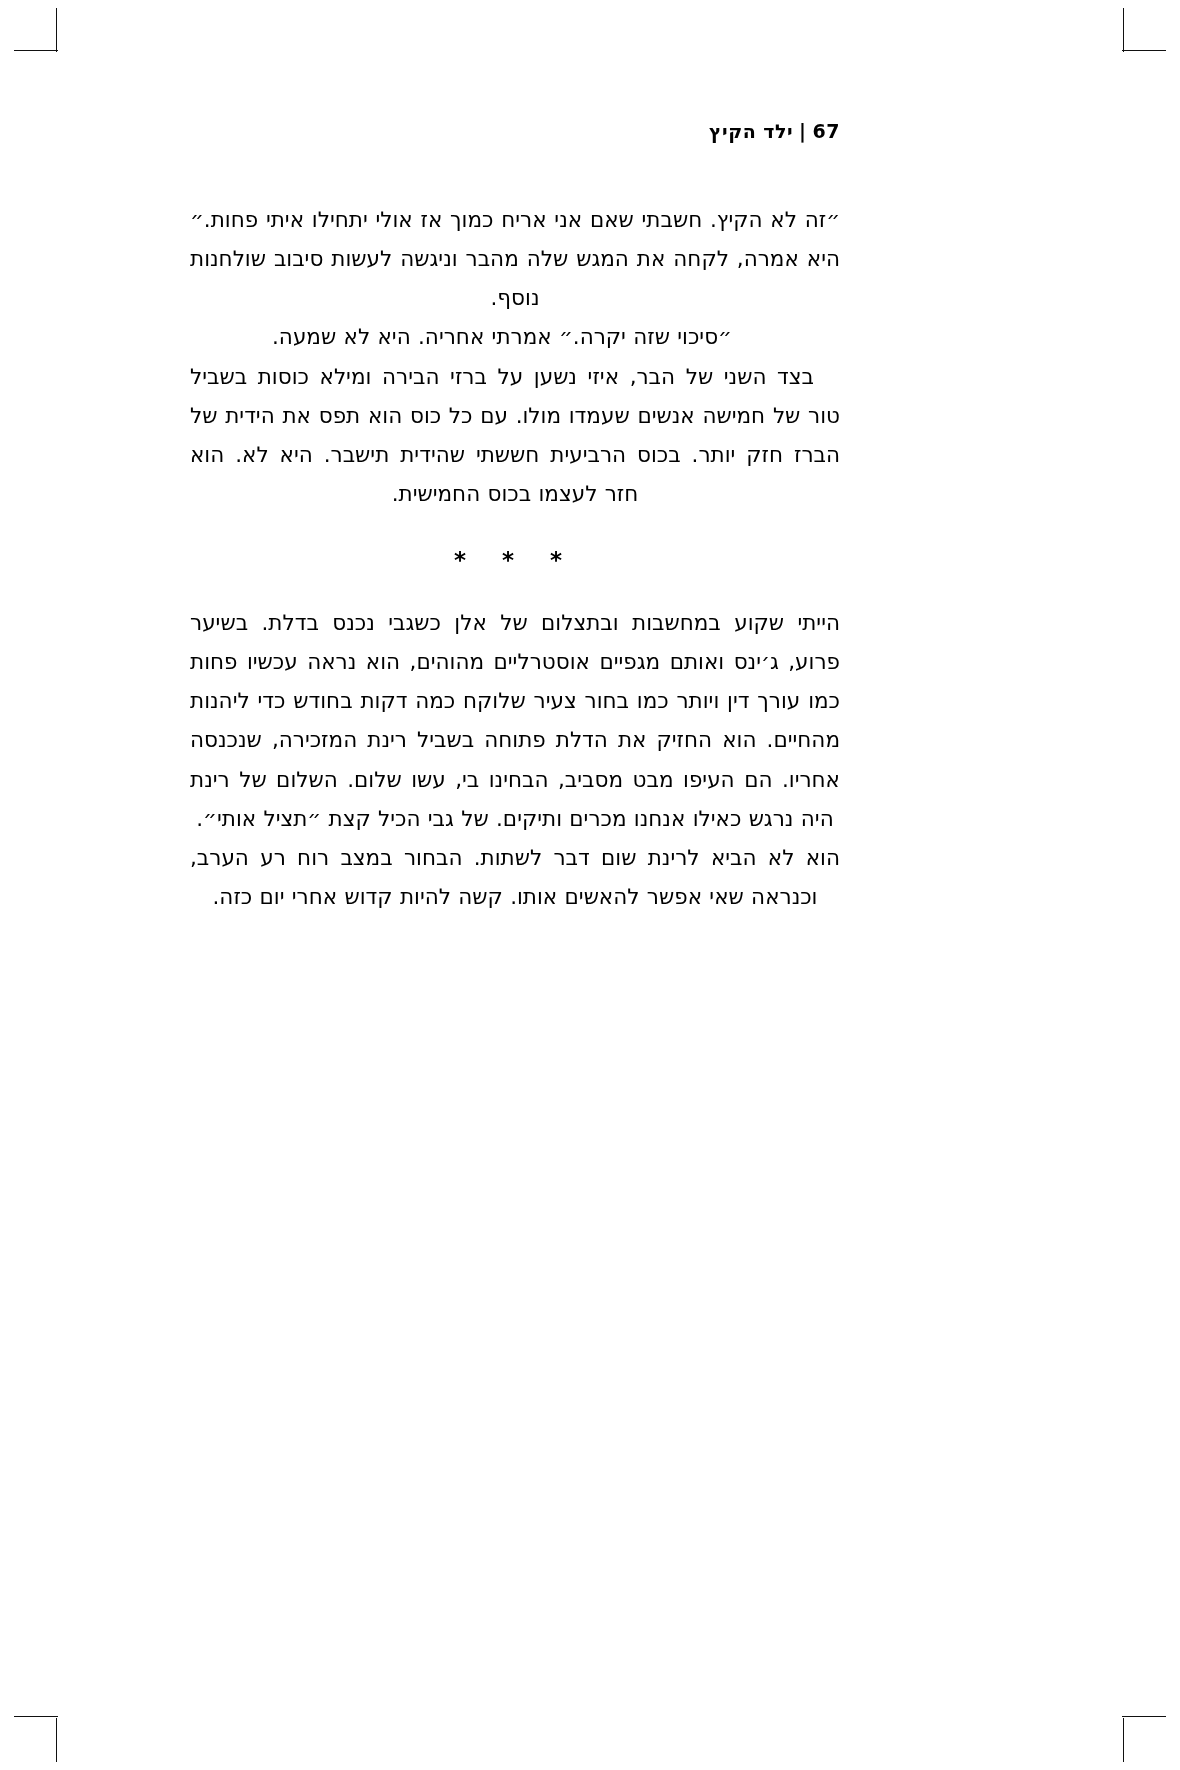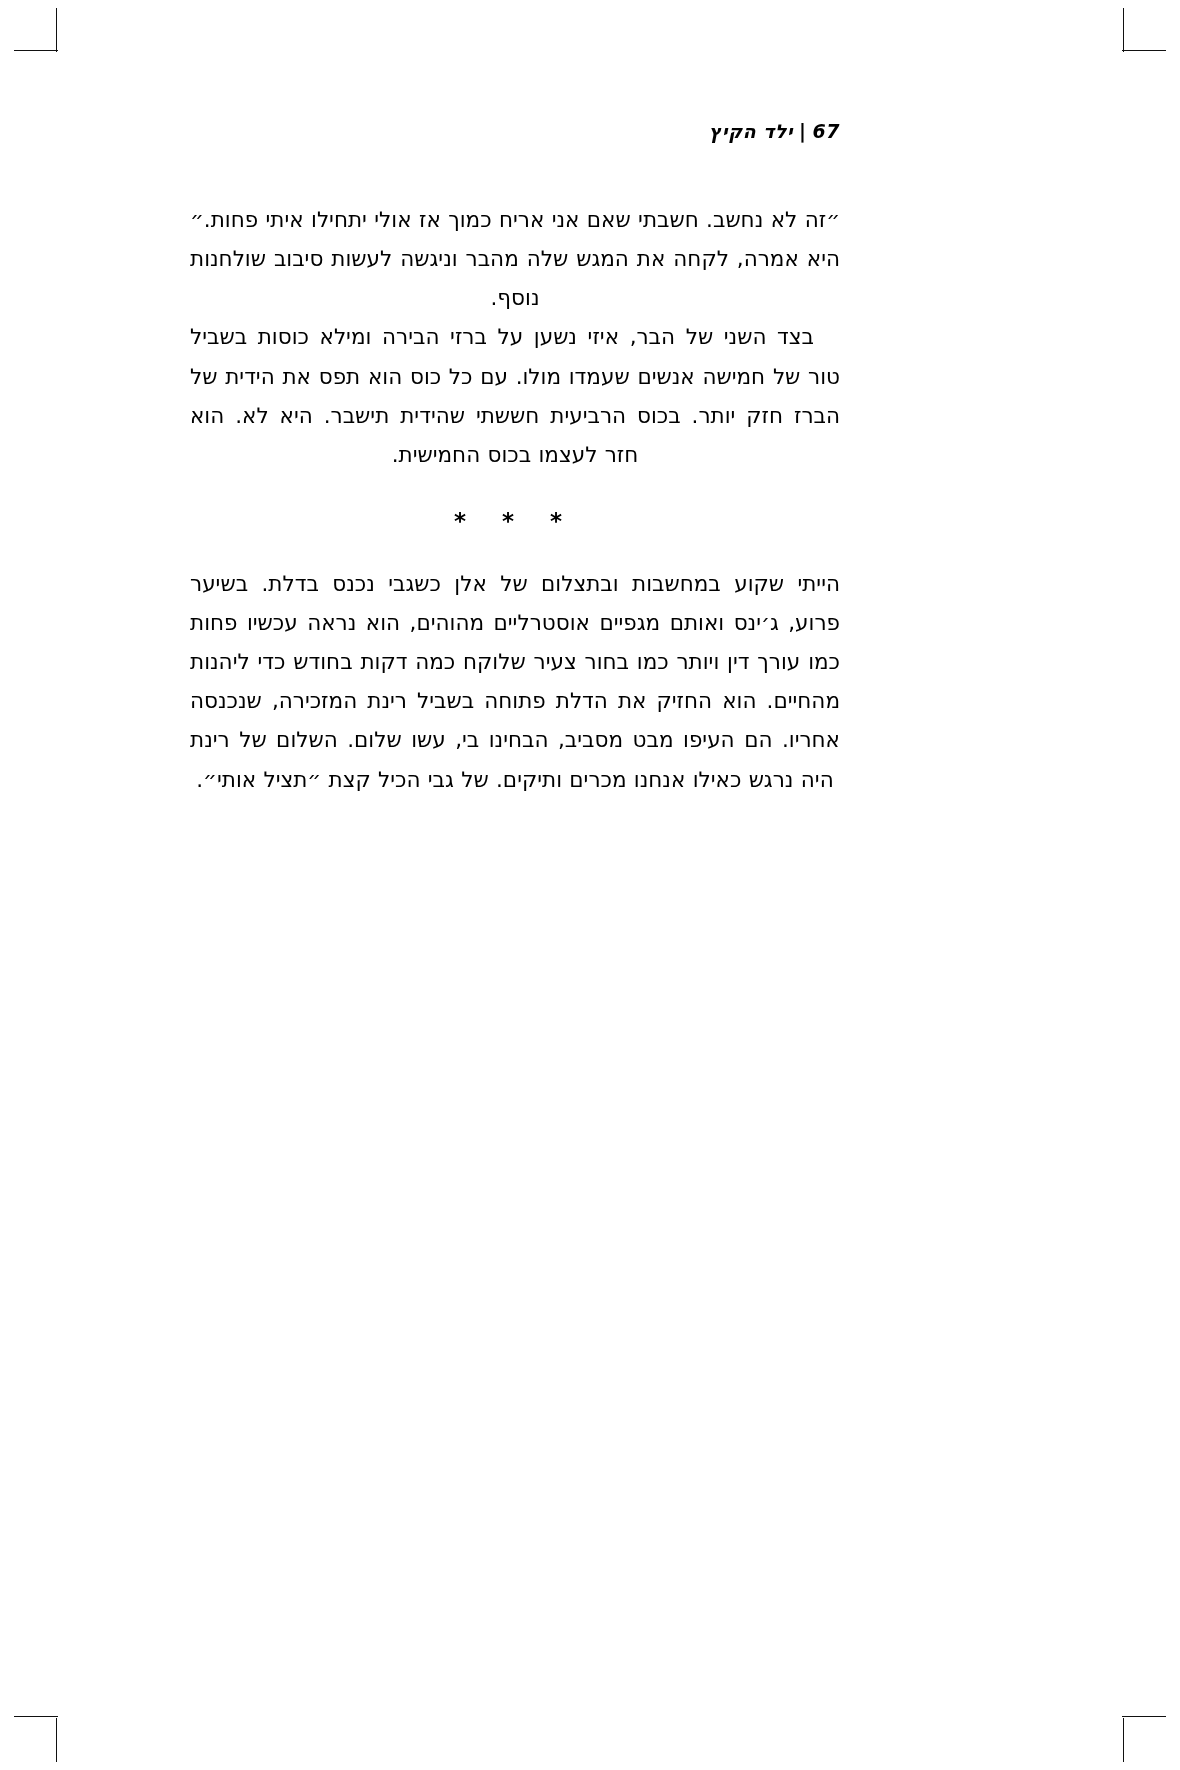--- a/index.html
+++ b/index.html
@@ -42,21 +42,20 @@
   }
 
   .running-head {
     direction: rtl;
     text-align: right;
     font-size: 19px;
     font-weight: bold;
     letter-spacing: 0.5px;
     margin: 0 0 58px 0;
     white-space: nowrap;
-    font-style: italic;
   }
   .running-head .sep {
     font-weight: bold;
     padding: 0 6px;
   }
   .running-head .folio {
     font-weight: bold;
   }
 
   .para {
@@ -96,20 +95,22 @@
 <div class="crop crop-h crop-bl-h"></div>
 <div class="crop crop-v crop-br-v"></div>
 <div class="crop crop-h crop-br-h"></div>
 
 <div class="page">
 
   <div class="running-head">
     <span class="folio">67</span><span class="sep">|</span><span>ילד הקיץ</span>
   </div>
 
-  <p class="para">״זה לא נחשב. חשבתי שאם אני אריח כמוך אז אולי יתחילו איתי פחות.״ היא אמרה, לקחה את המגש שלה מהבר וניגשה לעשות סיבוב שולחנות נוסף.</p>
+  <p class="para">״זה לא הקיץ. חשבתי שאם אני אריח כמוך אז אולי יתחילו איתי פחות.״ היא אמרה, לקחה את המגש שלה מהבר וניגשה לעשות סיבוב שולחנות נוסף.</p>
+  <p class="para indent">״סיכוי שזה יקרה.״ אמרתי אחריה. היא לא שמעה.</p>
   <p class="para indent">בצד השני של הבר, איזי נשען על ברזי הבירה ומילא כוסות בשביל טור של חמישה אנשים שעמדו מולו. עם כל כוס הוא תפס את הידית של הברז חזק יותר. בכוס הרביעית חששתי שהידית תישבר. היא לא. הוא חזר לעצמו בכוס החמישית.</p>
 
   <div class="divider">* * *</div>
 
   <p class="para">הייתי שקוע במחשבות ובתצלום של אלן כשגבי נכנס בדלת. בשיער פרוע, ג׳ינס ואותם מגפיים אוסטרליים מהוהים, הוא נראה עכשיו פחות כמו עורך דין ויותר כמו בחור צעיר שלוקח כמה דקות בחודש כדי ליהנות מהחיים. הוא החזיק את הדלת פתוחה בשביל רינת המזכירה, שנכנסה אחריו. הם העיפו מבט מסביב, הבחינו בי, עשו שלום. השלום של רינת היה נרגש כאילו אנחנו מכרים ותיקים. של גבי הכיל קצת ״תציל אותי״.</p>
+  <p class="para">הוא לא הביא לרינת שום דבר לשתות. הבחור במצב רוח רע הערב, וכנראה שאי אפשר להאשים אותו. קשה להיות קדוש אחרי יום כזה.</p>
 
 </div>
 
 </body></html>

